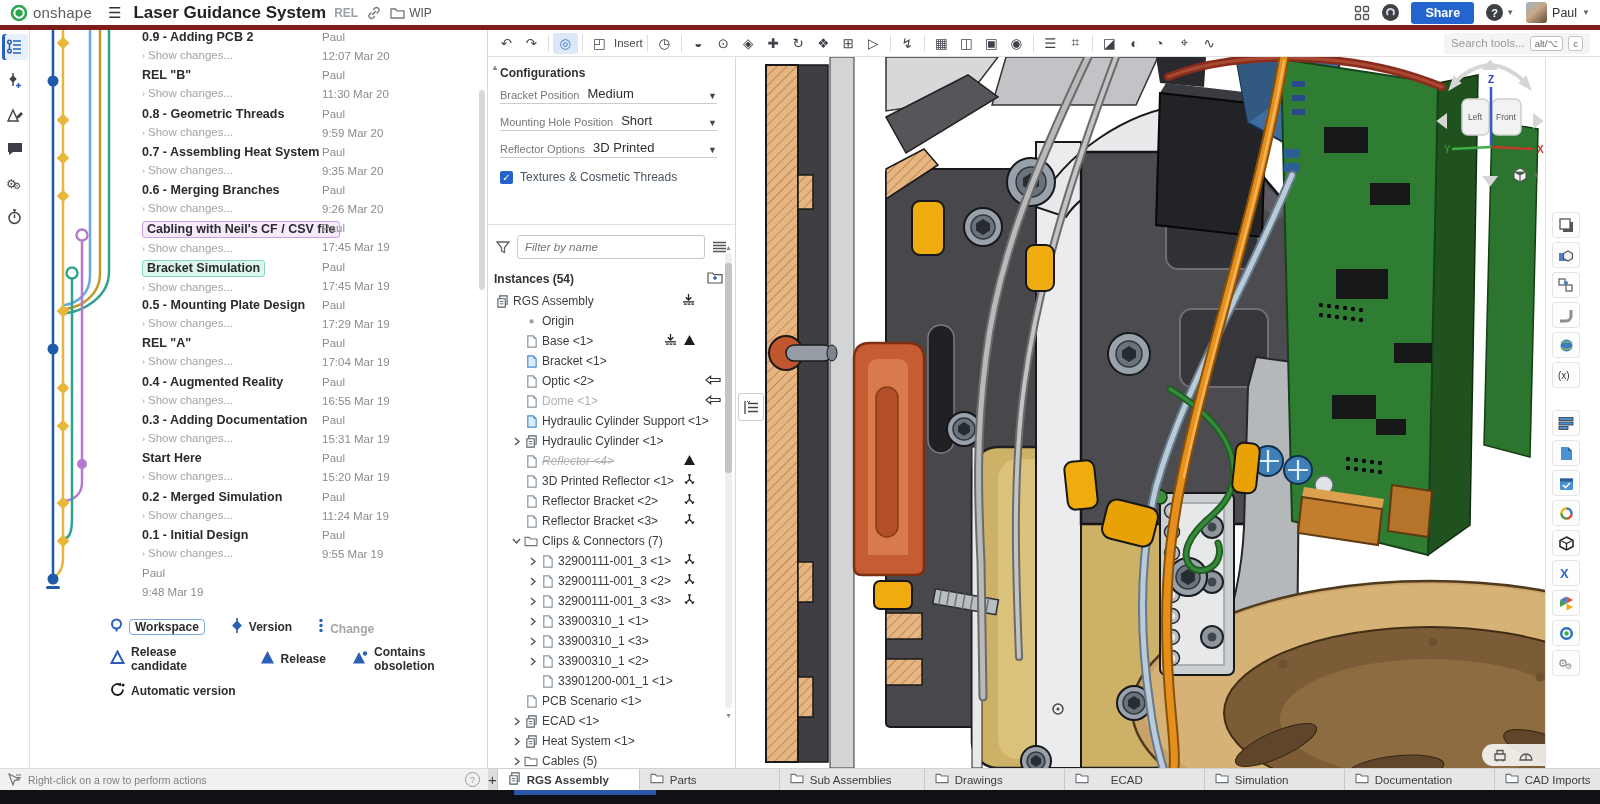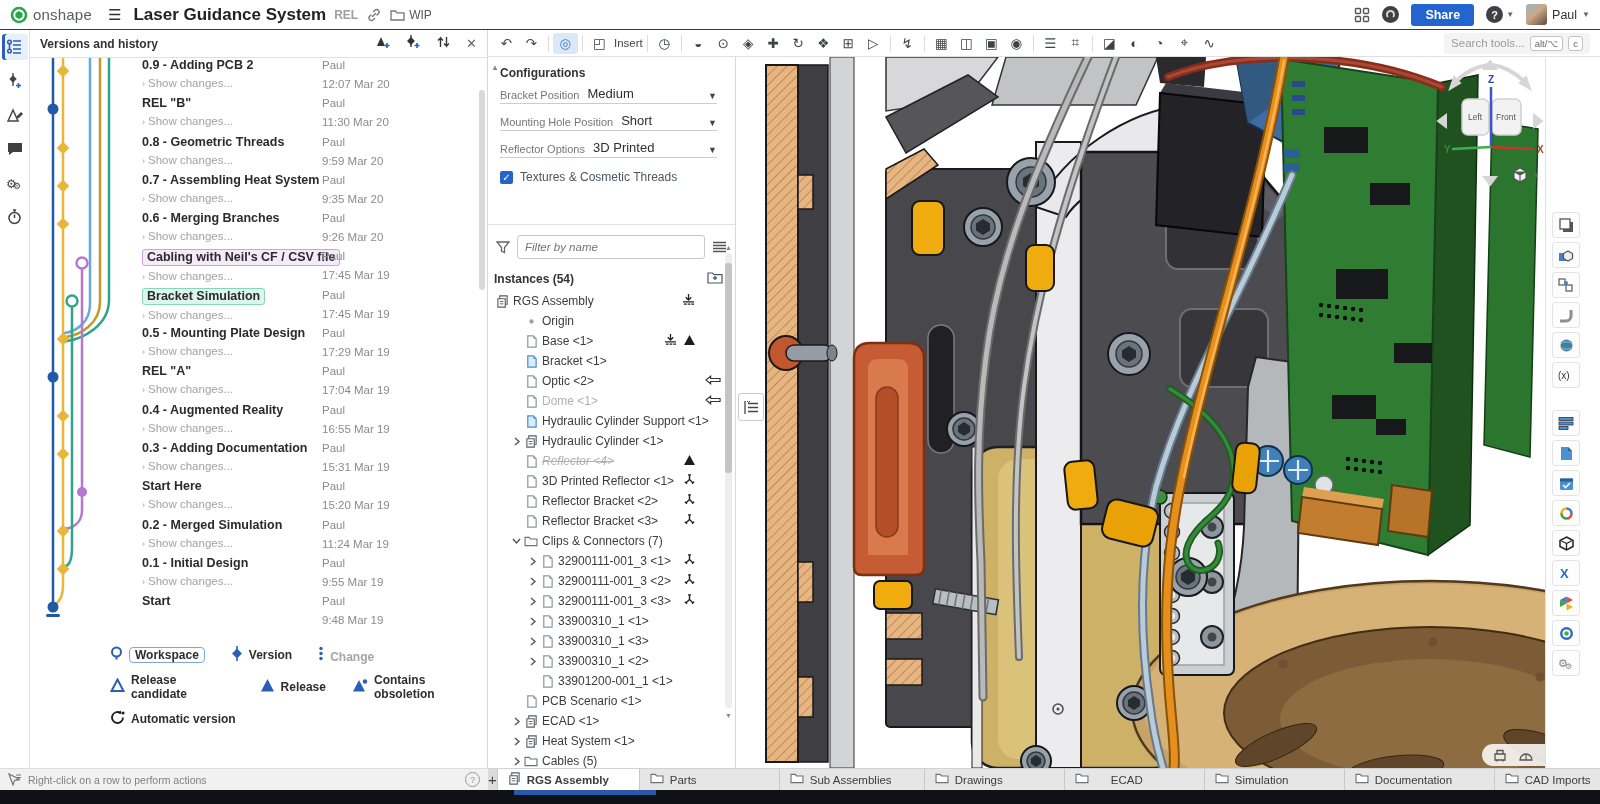--- a/index.html
+++ b/index.html
@@ -1,21 +1,21 @@
 <!DOCTYPE html>
 <html><head>
 <meta charset="utf-8">
 <style>
   html,body{margin:0;padding:0;background:#888;}
   #app{position:relative;width:1600px;height:804px;background:#fff;overflow:hidden;
        font-family:"Liberation Sans",sans-serif;font-size:12px;color:#333;}
   .abs{position:absolute;}
   
   #topbar{left:0;top:0;width:1600px;height:30px;display:flex;align-items:center;
-          border-bottom:1px solid #7f1d1d;background:#fff;box-sizing:border-box;padding:0 10px;}
+          border-bottom:5px solid #7f1d1d;background:#fff;box-sizing:border-box;padding:0 10px;}
   #logo{display:flex;align-items:center;gap:5px;}
   #logo-text{font-size:15px;color:#5a5d60;font-weight:500;letter-spacing:.2px;}
   #hamburger{font-size:15px;color:#333;margin:0 12px 0 16px;cursor:pointer;}
   #doc-title{font-size:17px;font-weight:700;color:#222;}
   .rel-tag{font-size:12px;color:#9aa0a6;font-weight:700;margin-left:8px;}
   .tb-ic{display:inline-flex;align-items:center;margin-left:9px;color:#777;}
   #wip-label{font-size:12px;color:#555;margin-left:4px;text-align:center;}
   #topbar-right{margin-left:auto;display:flex;align-items:center;gap:12px;}
   #share-btn{background:#2364cf;color:#fff;font-size:12.5px;font-weight:700;
              border:none;border-radius:3px;padding:4px 14px;cursor:pointer;}
@@ -263,45 +263,20 @@
       </div>
       <div class="ls-item">
         <svg width="15" height="16" viewBox="0 0 15 16">
           <circle cx="7.5" cy="9" r="5.5" fill="none" stroke="#444" stroke-width="1.5"></circle>
           <path d="M7.5 9 V5.5 M6 1 h3 M7.5 1 v2" stroke="#444" stroke-width="1.5" fill="none"></path>
         </svg>
       </div>
     </div>
 
   <div id="versions-panel" class="abs">
-    <div id="vp-header">
-      <span id="vp-title">Versions and history</span>
-      <span id="vp-header-icons">
-        <span>
-          <svg width="15" height="14" viewBox="0 0 15 14">
-              <path d="M5 2 L9 11 H1 Z" fill="#333"></path>
-              <path d="M11 8 v5 M8.5 10.5 h5" stroke="#2a5fb8" stroke-width="1.6"></path>
-            </svg>
-        </span>
-        <span>
-          <svg width="15" height="14" viewBox="0 0 15 14">
-              <path d="M5 0 v12" stroke="#333" stroke-width="1.4"></path>
-              <rect x="2.2" y="3.2" width="5.6" height="5.6" transform="rotate(45 5 6)" fill="#333"></rect>
-              <path d="M11 8 v5 M8.5 10.5 h5" stroke="#2a5fb8" stroke-width="1.6"></path>
-            </svg>
-        </span>
-        <span>
-          <svg width="15" height="14" viewBox="0 0 15 14">
-              <path d="M4.5 12 V3 L2 5.5 M4.5 3 L7 5.5" fill="none" stroke="#333" stroke-width="1.4"></path>
-              <path d="M10.5 2 V11 L8 8.5 M10.5 11 L13 8.5" fill="none" stroke="#333" stroke-width="1.4"></path>
-            </svg>
-        </span>
-        <span style="font-size:13px;color:#666;">✕</span>
-      </span>
-    </div>
     <div id="vlist">
         <svg id="vgraph" width="112" height="579">
           <path d="M60,0 V246 C60,264 47,273 35,275 L33,276" fill="none" stroke="#66aadd" stroke-width="2.5"></path>
           <path d="M70,0 V244 C70,266 50,277 36,279 L33,280" fill="none" stroke="#c09a28" stroke-width="2.5"></path>
           <path d="M79,0 V242 C79,268 52,281 37,283 L33,284" fill="none" stroke="#2fa38c" stroke-width="2.5"></path>
           <path d="M33,0 V528 C33,541 28,545 24,547" fill="none" stroke="#e8b73a" stroke-width="2.5"></path>
           <path d="M23,0 V549" fill="none" stroke="#1f5aa8" stroke-width="2.5"></path>
           <path d="M52,205 V452 C52,465 43,470 34,471" fill="none" stroke="#b678cf" stroke-width="2.5"></path>
           <path d="M42,243 V489 C42,505 38,508 34,509" fill="none" stroke="#2fa38c" stroke-width="2.5"></path>
           <rect x="28.5" y="8.5" width="9" height="9" transform="rotate(45 33 13)" fill="#e8b73a"></rect>
@@ -413,21 +388,20 @@
           </div>
         </div>
         <div class="vrow">
           <div class="vname-col"><span class="vname">0.1 - Initial Design</span><div class="vshow"><span class="chv">›</span><span class="sc">Show changes...</span></div></div>
           <div class="vmod">
             <div>Paul</div>
             <div>9:55 Mar 19</div>
           </div>
         </div>
         <div class="vrow">
-          <div class="vname-col"><span class="vname">Start</span></div>
           <div class="vmod">
             <div>Paul</div>
             <div>9:48 Mar 19</div>
           </div>
         </div>
       </div>
     <div id="vlegend">
         <div class="leg-row">
           <span class="leg-item">
             <span><svg width="13" height="15" viewBox="0 0 13 15">

